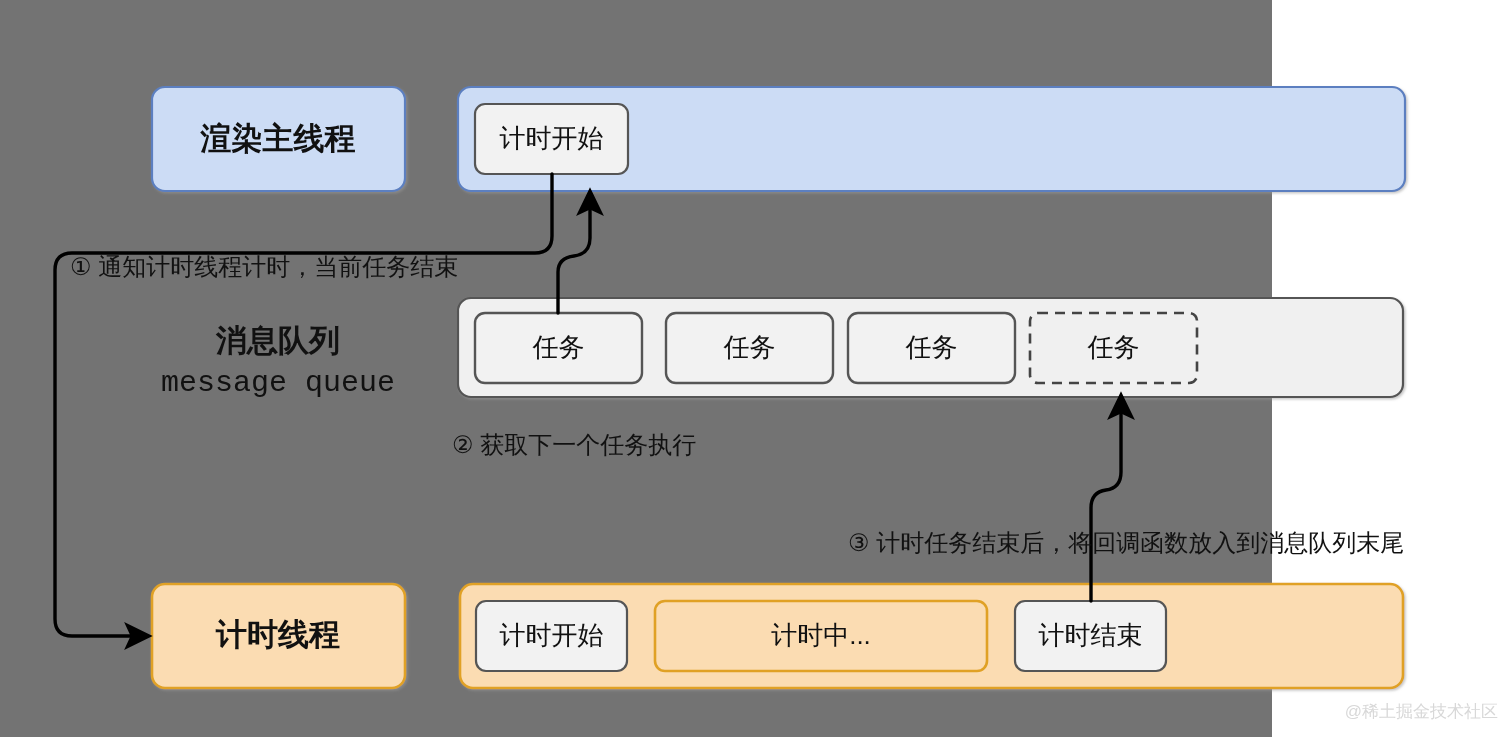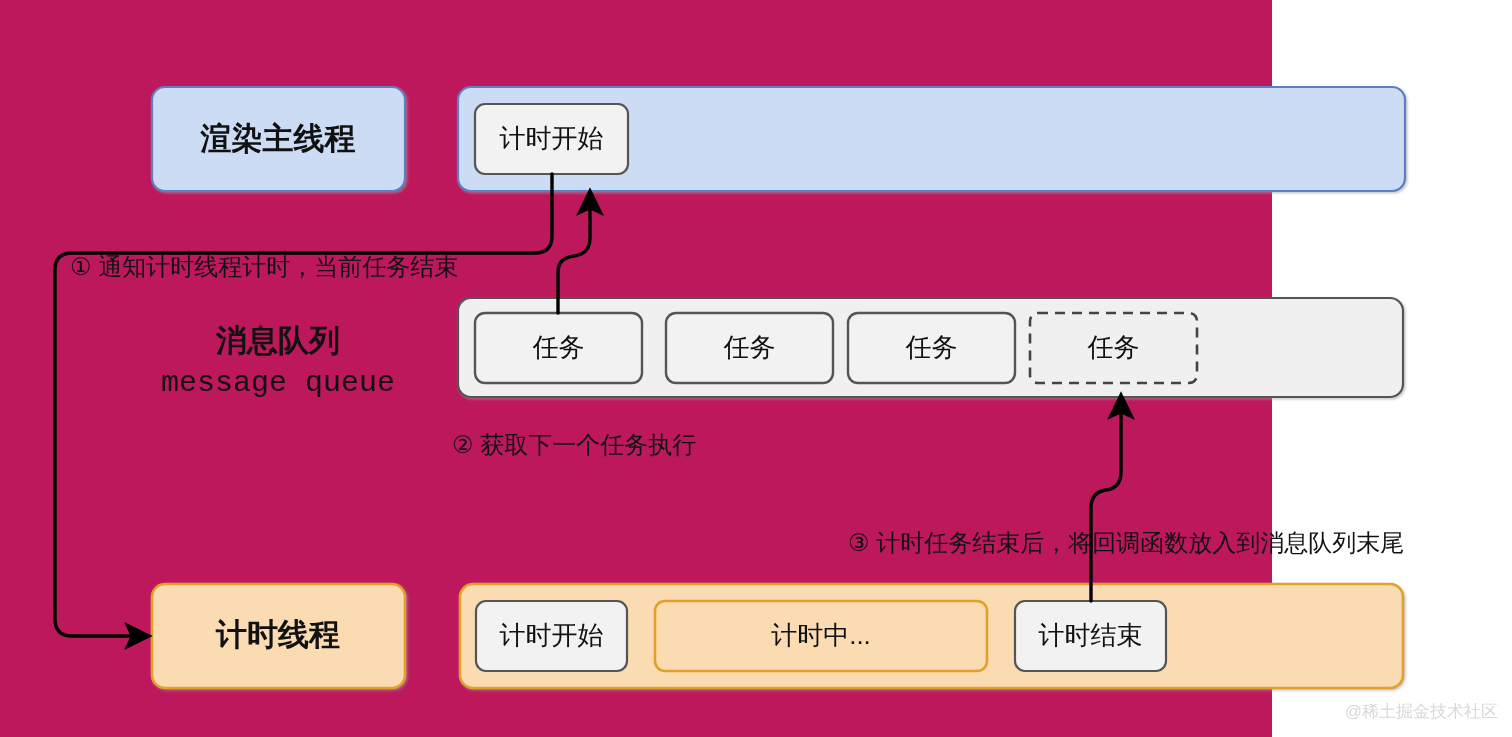--- a/index.html
+++ b/index.html
@@ -11,21 +11,21 @@
     width: 1512px;
     height: 737px;
     font-family: "Liberation Sans", "DejaVu Sans", sans-serif;
     overflow: hidden;
     position: relative;
   }
   #stage {
     position: relative;
     width: 1272px;
     height: 737px;
-    background: #be185d;
+    background: #737373;
   }
   svg.diagram {
     position: absolute;
     top: 0;
     left: 0;
     width: 1512px;
     height: 737px;
   }
   .lbl {
     font-family: "Liberation Sans", "DejaVu Sans", sans-serif;

